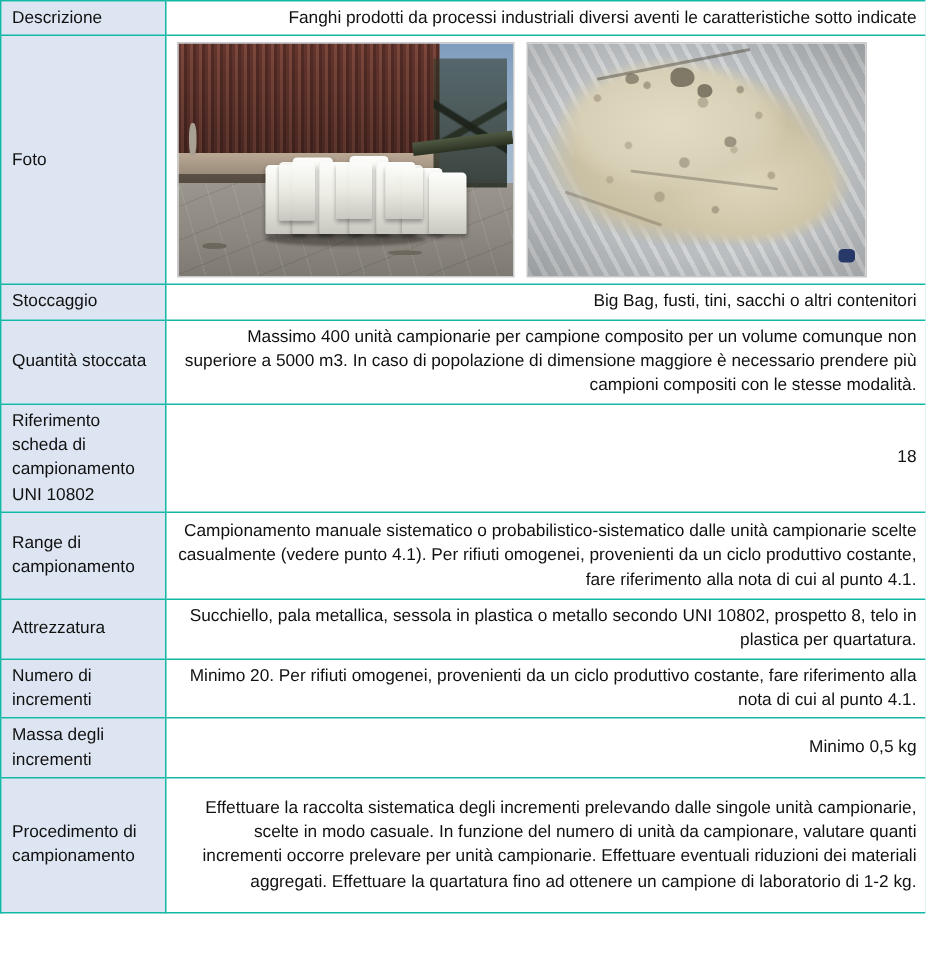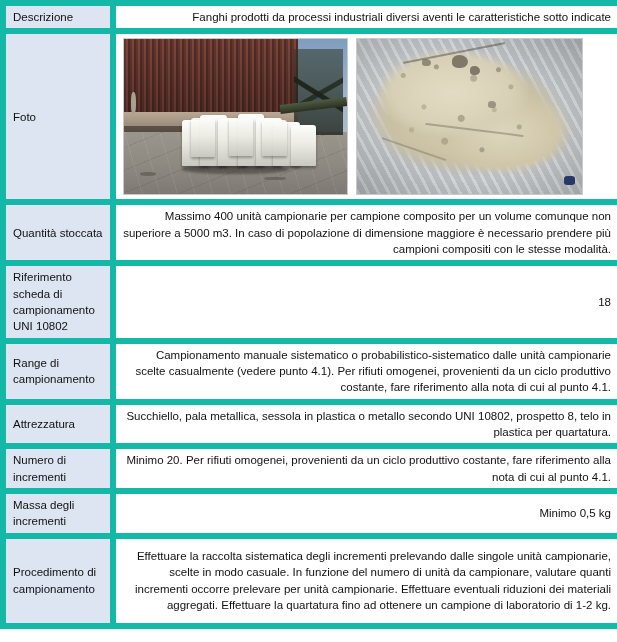--- a/index.html
+++ b/index.html
@@ -24,21 +24,21 @@
     width: 617px;
     border-collapse: collapse;
     table-layout: fixed;
     font-size: 11.5px;
     line-height: 1.42;
   }
   table.waste-sheet col.label-col { width: 110px; }
   table.waste-sheet col.value-col { width: 507px; }
 
   table.waste-sheet td {
-    border: 6px solid #14b8a6;
+    border: 1px solid #14b8a6;
     vertical-align: middle;
     padding: 3px 6px 3px 7px;
     box-sizing: border-box;
     margin-left: 24px;
   }
   td.label {
     background: #dce5f1;
     color: #111111;
     padding-left: 6px;
     padding-right: 4px;
@@ -273,20 +273,24 @@
               <div class="ph-layer b-crack" style="left:10%;top:70%;width:30%;height:2px;transform:rotate(19deg);opacity:.6;"></div>
 
               <div class="ph-layer b-bluechip"></div>
               <div class="ph-layer b-vignette"></div>
             </div>
 
           </div>
         </td>
       </tr>
 
+      <tr class="row-stoc">
+        <td class="label">Stoccaggio</td>
+        <td class="value">Big Bag, fusti, tini, sacchi o altri contenitori</td>
+      </tr>
 
       <tr class="row-qta">
         <td class="label">Quantità stoccata</td>
         <td class="value">Massimo 400 unità campionarie per campione composito per un volume comunque non superiore a 5000 m3. In caso di popolazione di dimensione maggiore è necessario prendere più campioni compositi con le stesse modalità.</td>
       </tr>
 
       <tr class="row-rif">
         <td class="label">Riferimento scheda di campionamento UNI 10802</td>
         <td class="value">18</td>
       </tr>

